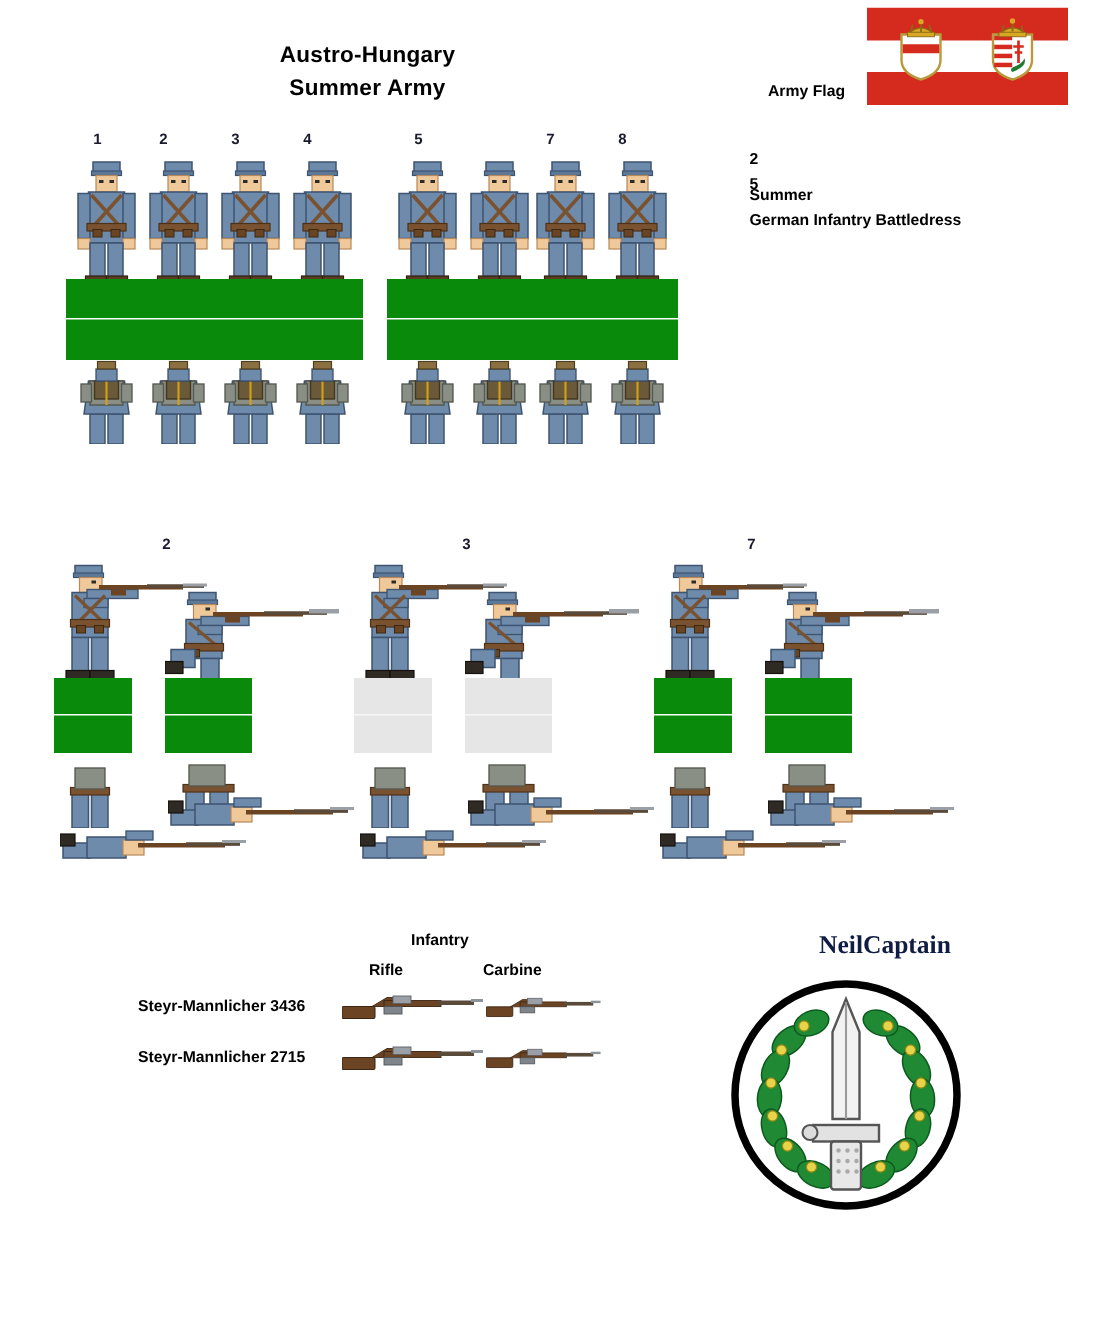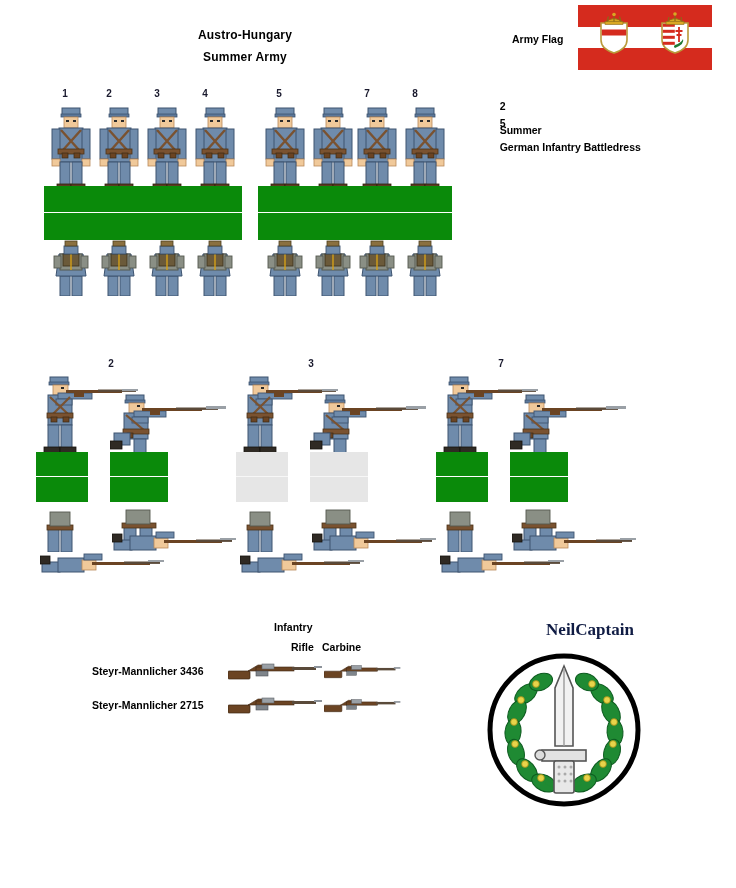--- a/index.html
+++ b/index.html
@@ -1,19 +1,19 @@
 <!DOCTYPE html>
 <html><head>
 <meta charset="utf-8">
 <style>
   html,body{margin:0;padding:0;background:#ffffff;}
   body{width:736px;height:888px;position:relative;overflow:hidden;
        font-family:"Liberation Sans",sans-serif;color:#000;}
   .abs{position:absolute;}
-  .ttl{font-weight:bold;font-size:12px;text-align:center;letter-spacing:.2px;}
+  .ttl{font-weight:bold;font-size:15px;text-align:center;letter-spacing:.2px;}
   .num{font-weight:bold;font-size:10px;text-align:center;color:#1a1a2e;}
   .lgd{font-weight:bold;font-size:10.5px;white-space:pre;}
   .lbl{font-weight:bold;font-size:10.5px;}
   .blk{position:absolute;background:#0a8a0a;}
   .blk:after{content:"";position:absolute;left:0;right:0;top:50%;height:1px;
              margin-top:-1px;background:#ffffff;}
   .blk.gray{background:#e6e6e6;}
   .blk.gray:after{background:#f7f7f7;}
   .fig{position:absolute;}
   .fig svg{display:block;}
@@ -21,21 +21,21 @@
   .wpn{position:absolute;}
   .logo-txt{font-family:"Liberation Serif",serif;font-weight:bold;font-size:17px;
             color:#101c44;text-align:center;}
 </style>
 </head>
 <body>
 
 <div class="abs ttl" style="left:150px;top:28px;width:190px;">Austro-Hungary</div>
 <div class="abs ttl" style="left:150px;top:50px;width:190px;">Summer Army</div>
 
-<div class="abs lbl" style="left:512px;top:33px;">Army Flag</div>
+<div class="abs lbl" style="left:512px;top:55px;">Army Flag</div>
 
 <div class="abs" style="left:578px;top:5px;width:134px;height:65px;">
   <svg width="134" height="65" viewBox="0 0 134 65">
     <rect x="0" y="0" width="134" height="65" fill="#d52b1e"></rect>
     <rect x="0" y="22" width="134" height="21" fill="#ffffff"></rect>
 
     <g>
       <path d="M23 18 h26 v17 q0 9 -13 13 q-13 -4 -13 -13 z" fill="#ffffff" stroke="#b99a3a" stroke-width="1.6"></path>
       <rect x="23.8" y="24.5" width="24.4" height="6" fill="#d52b1e"></rect>
 
@@ -403,21 +403,21 @@
     <rect x="16" y="24" width="24" height="14" fill="#8a8f85" stroke="#55594f" stroke-width=".9"></rect>
   </svg>
 </div>
 <div class="fig" style="left:512px;top:518px;">
   <svg width="140" height="40">
       <use href="#soldier-prone"></use>
     </svg>
 </div>
 
 <div class="abs lbl" style="left:274px;top:621px;">Infantry</div>
-<div class="abs lbl" style="left:246px;top:641px;margin-left:45px;">Rifle</div>
+<div class="abs lbl" style="left:246px;top:641px;">Rifle</div>
 <div class="abs lbl" style="left:322px;top:641px;">Carbine</div>
 
 <div class="abs lbl" style="left:92px;top:665px;">Steyr-Mannlicher 3436</div>
 <div class="wpn" style="left:228px;top:662px;">
   <svg width="96" height="20">
       <use href="#rifle-sprite"></use>
     </svg>
 </div>
 <div class="wpn" style="left:324px;top:662px;">
   <svg width="78" height="20" viewBox="0 0 96 20">

